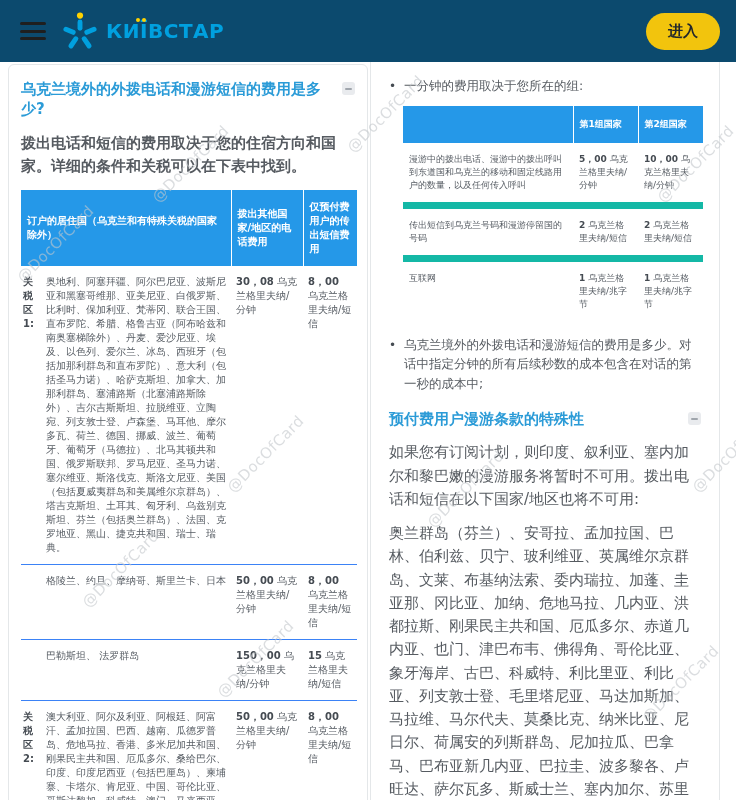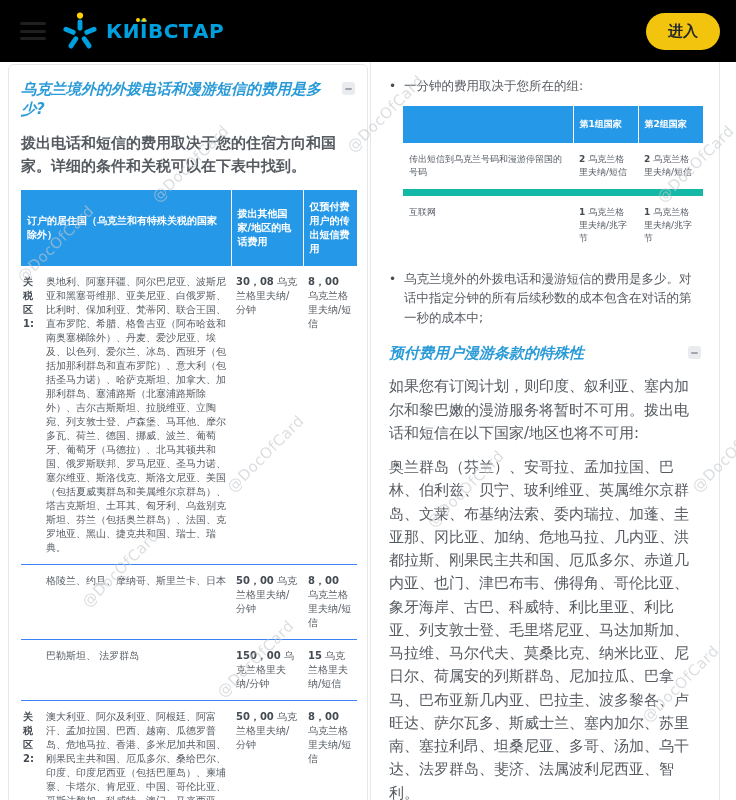--- a/index.html
+++ b/index.html
@@ -3,41 +3,41 @@
 <meta charset="utf-8">
 <style>
   * { margin:0; padding:0; box-sizing:border-box; }
   html,body { background:#fff; }
   .page {
     position:relative; width:736px; height:800px; overflow:hidden;
     background:#fff; font-family:"DejaVu Sans", sans-serif; color:#51575e;
   }
   
   .header { position:absolute; top:0; left:0; right:0; height:62px;
-    display:flex; align-items:center; padding:0 16px; background:#000000; z-index:5; }
+    display:flex; align-items:center; padding:0 16px; background:#0c4a6e; z-index:5; }
   .burger { width:26px; height:18px; display:flex; flex-direction:column;
     justify-content:space-between; cursor:pointer; margin:0 14px 0 4px; }
   .burger span { display:block; height:3px; background:#1f1f1f; border-radius:2px; }
   .logo { display:flex; align-items:center; gap:6px; }
   .logo-text { font-size:20px; font-weight:bold; color:#00a0df; letter-spacing:.5px; position:relative; }
   .logo-text .yi-dots { position:absolute; left:30px; top:-1px; width:4px; height:4px;
     background:#ffd200; border-radius:50%; box-shadow:6px 0 0 #ffd200; }
   .spacer { flex:1; }
   .enter-btn { background:#f2c40d; color:#23272b; border:none; border-radius:999px;
     padding:9px 22px; font-size:15px; font-weight:bold; font-family:inherit; cursor:pointer; }
 
   
   .card-left { position:absolute; left:8px; top:64px; width:360px; height:760px;
     border:1px solid #e4e7e9; border-radius:6px; background:#fff; padding:14px 12px 0 12px; }
   .card-right { position:absolute; left:370px; top:60px; width:350px; height:740px;
     border-left:1px solid #e4e7e9; border-right:1px solid #e4e7e9; background:#fff;
     padding:8px 18px 0 18px; }
 
   .q-head { display:flex; align-items:flex-start; margin-bottom:12px; }
-  .q-title { flex:1; font-size:15px; font-weight:bold; color:#2b9bd7; line-height:1.35;font-style:italic; }
+  .q-title { flex:1; font-size:15px; font-weight:bold; color:#2b9bd7; line-height:1.35; }
   .collapse-icon { width:13px; height:13px; background:#e9ebee; border-radius:3px;
     position:relative; margin:3px 0 0 8px; flex:0 0 auto; cursor:pointer; }
   .collapse-icon::after { content:""; position:absolute; left:3px; right:3px; top:6px;
     height:2px; background:#a0a6ad; border-radius:1px; }
 
   .intro { font-size:15px; line-height:1.55; color:#565b61; margin-bottom:12px;font-weight:bold; }
 
   
   table { border-collapse:collapse; }
   .tariff-table { width:336px; font-size:10px; line-height:1.4; table-layout:fixed; }
@@ -187,20 +187,25 @@
         </colgroup>
       <thead>
         <tr>
           <th></th>
           <th>第1组国家</th>
           <th>第2组国家</th>
         </tr>
       </thead>
       <tbody>
         <tr>
+          <td>漫游中的拨出电话、漫游中的拨出呼叫到东道国和乌克兰的移动和固定线路用户的数量，以及任何传入呼叫</td>
+          <td><span class="num">5，00</span> <span>乌克兰格里夫纳/分钟</span></td>
+          <td><span class="num">10，00</span> <span>乌克兰格里夫纳/分钟</span></td>
+        </tr>
+        <tr>
           <td>传出短信到乌克兰号码和漫游停留国的号码</td>
           <td><span class="num">2</span> <span>乌克兰格里夫纳/短信</span></td>
           <td><span class="num">2</span> <span>乌克兰格里夫纳/短信</span></td>
         </tr>
         <tr>
           <td>互联网</td>
           <td><span class="num">1</span> <span>乌克兰格里夫纳/兆字节</span></td>
           <td><span class="num">1</span> <span>乌克兰格里夫纳/兆字节</span></td>
         </tr>
       </tbody>

